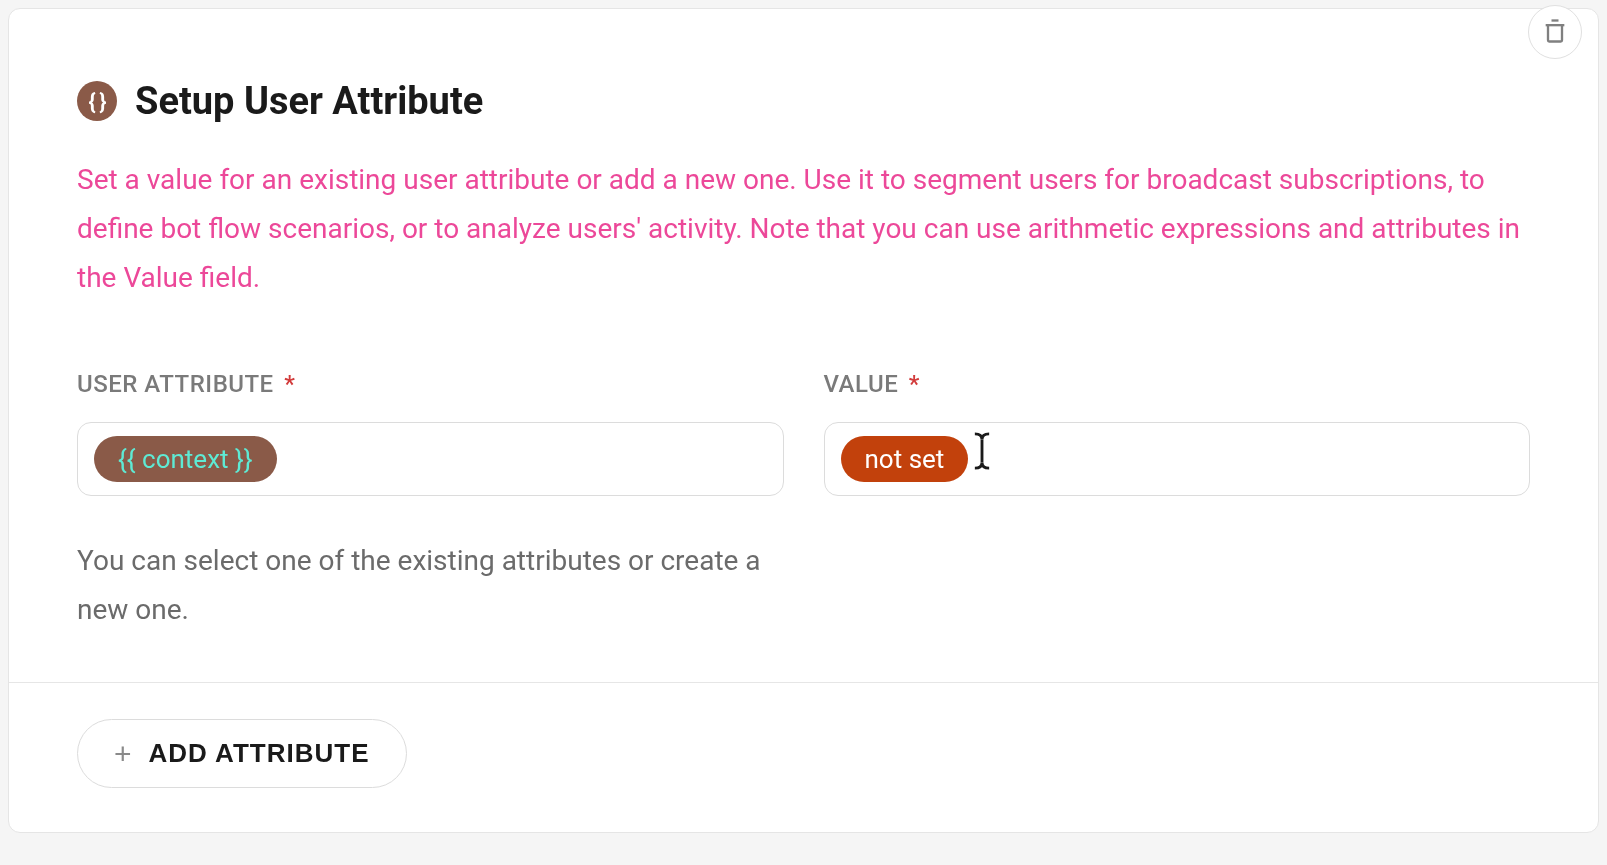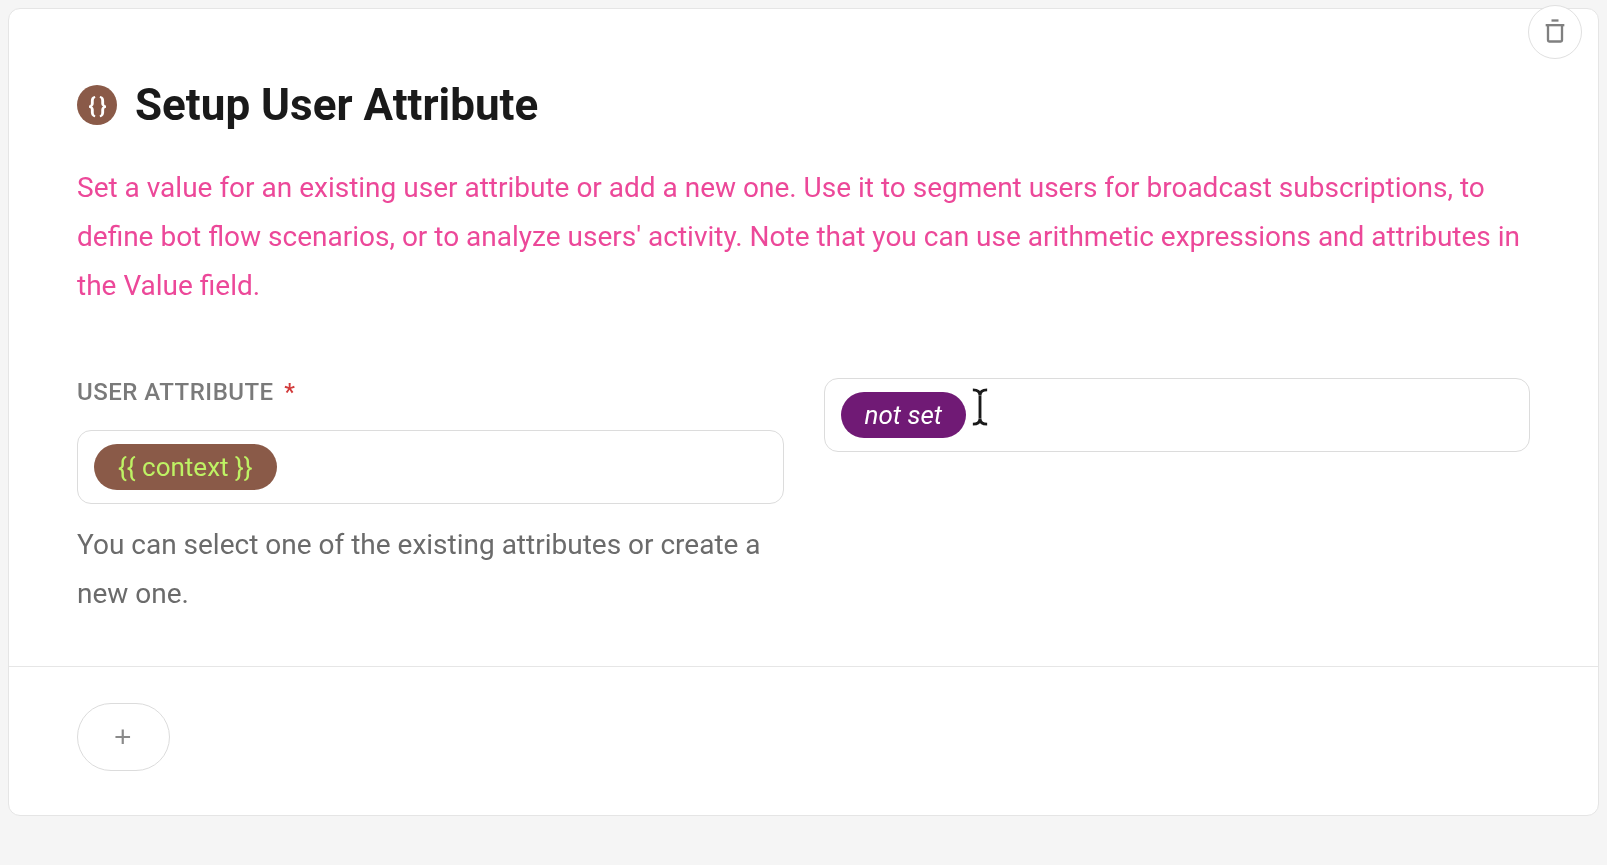--- a/index.html
+++ b/index.html
@@ -57,21 +57,21 @@
       justify-content: center;
       flex-shrink: 0;
     }
     .header-icon-text {
       color: #ffffff;
       font-weight: 700;
       font-size: 22px;
       letter-spacing: -1px;
     }
     .card-title {
-      font-size: 44px;
+      font-size: 38px;
       font-weight: 700;
       color: #1a1a1a;
     }
     .card-description {
       padding: 32px 68px 0 68px;
       font-size: 28px;
       line-height: 1.75;
       color: #ec4899;
     }
     .fields-row {
@@ -107,42 +107,41 @@
     .chip {
       display: inline-flex;
       align-items: center;
       border-radius: 999px;
       padding: 10px 24px;
       font-size: 26px;
       line-height: 1;
     }
     .chip-attr {
       background: #8a5a48;
-      color: #bef264;
+      color: #5eead4;
       text-align: right;
     }
     .chip-notset {
-      background: #701a75;
+      background: #c2410c;
       color: #ffffff;
-      font-style: italic;
     }
     .text-cursor {
       position: relative;
       top: -6px;
       margin-left: -6px;
     }
     .text-cursor svg {
       width: 24px;
       height: 40px;
       stroke: #1a1a1a;
       stroke-width: 2;
       fill: none;
     }
     .helper-text {
-      margin-top: 16px;
+      margin-top: 40px;
       font-size: 28px;
       line-height: 1.75;
       color: #6b6b6b;
     }
     .divider {
       border: none;
       border-top: 1px solid #e6e6e6;
       margin-top: 48px;
     }
     .card-footer {
@@ -200,35 +199,40 @@
         <span>USER ATTRIBUTE</span>
         <span class="req">*</span>
       </div>
       <div class="input-box">
         <span class="chip chip-attr">{{ context }}</span>
       </div>
       <p class="helper-text">You can select one of the existing attributes or create a new one.</p>
     </div>
 
     <div class="field-col">
+      <div class="field-label">
+        <span>VALUE</span>
+        <span class="req">*</span>
+      </div>
       <div class="input-box">
         <span class="chip chip-notset">not set</span>
         <span class="text-cursor">
           <svg viewBox="0 0 16 28">
             <path d="M3 2 Q8 2 8 6 Q8 2 13 2"></path>
             <path d="M8 6 L8 22"></path>
             <path d="M3 26 Q8 26 8 22 Q8 26 13 26"></path>
           </svg>
         </span>
       </div>
     </div>
 
   </div>
 
   <hr class="divider">
 
   <div class="card-footer">
     <button class="add-btn">
       <span class="plus">+</span>
+      <span>ADD ATTRIBUTE</span>
     </button>
   </div>
 
 </div>
 
 </body></html>

